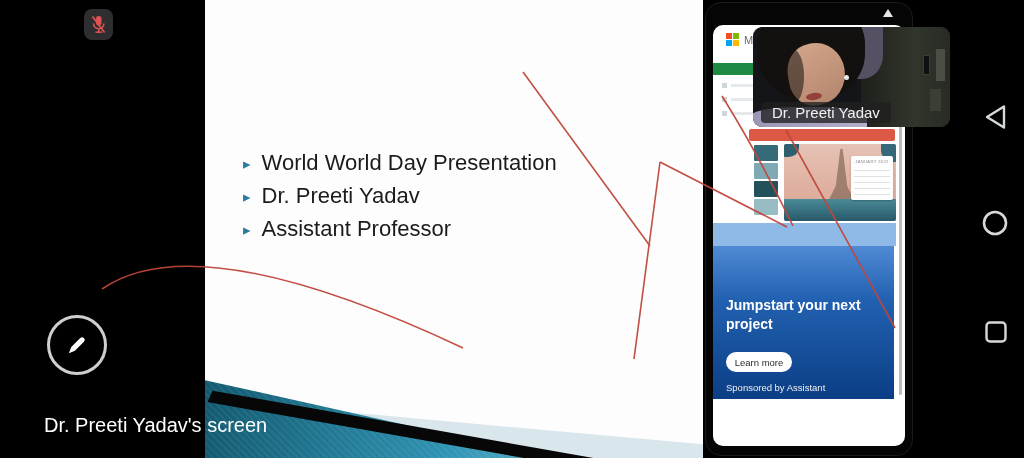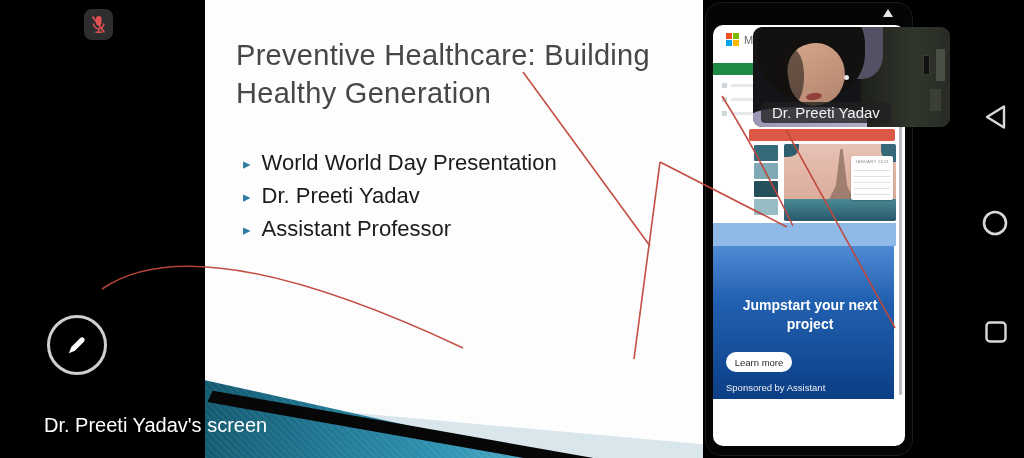--- a/index.html
+++ b/index.html
@@ -39,21 +39,21 @@
   .eiffel{position:absolute;left:34%;top:6%;width:34%;height:84%;background:#8a6e5f;opacity:.75;clip-path:polygon(48% 0,54% 0,66% 58%,100% 100%,0 100%,36% 58%);}
   .pv-strip{position:absolute;left:0;bottom:0;width:100%;height:22px;background:linear-gradient(#4b8b96,#28586a);}
   .pv-blob1{position:absolute;left:0;top:0;width:15px;height:13px;background:#2d5f6e;border-radius:0 0 70% 0;}
   .pv-blob2{position:absolute;right:0;top:0;width:15px;height:18px;background:#35697a;border-radius:0 0 0 70%;}
   .cal{position:absolute;left:67px;top:12px;width:42px;height:44px;background:#fdfdfd;border-radius:2px;box-shadow:0 1px 2px rgba(0,0,0,.25);padding:3px 3px 0 3px;}
   .cal-h{font-size:4px;letter-spacing:.4px;color:#8a8a8a;text-align:center;}
   .cal-g{margin-top:3px;height:28px;background:repeating-linear-gradient(#fff 0 3px,#d9d9d9 3px 4px,#fff 4px 6px);opacity:.8;}
   .blue-band{position:absolute;left:0;top:198px;width:183px;height:23px;background:#8fb9e6;}
   .blue-panel{position:absolute;left:0;top:221px;width:181px;height:153px;background:linear-gradient(180deg,#4f8ad4 0%,#2261b1 35%,#0b3e85 100%);}
   .ad-head{position:absolute;left:13px;top:50px;font-size:14px;font-weight:bold;color:#fff;line-height:1.35;}
-  .ad-head span{display:block;text-align:center;}
+  .ad-head span{display:block;}
   .learn-btn{position:absolute;left:13px;top:106px;width:66px;height:20px;background:#fff;border:none;border-radius:10px;font-size:9.5px;color:#2b2b2b;font-family:"Liberation Sans",sans-serif;}
   .sponsor{position:absolute;left:13px;top:136px;font-size:9.5px;color:#f0f0f0;}
   .dark-sec{position:absolute;left:0;top:374px;width:192px;height:47px;background:#121419;}
   .upsell-txt{position:absolute;left:25px;top:12px;font-size:9.5px;color:#e9e9e9;}
   .upsell-link{position:absolute;left:25px;top:27px;font-size:9.5px;color:#3f6fa3;}
   .diamond{position:absolute;left:8px;top:11px;}
   .p-scroll{position:absolute;right:3px;top:40px;width:3px;height:330px;background:#b9bdc1;border-radius:2px;}
   .p-status-tri{position:absolute;right:19px;top:6px;width:0;height:0;border-left:5px solid transparent;border-right:5px solid transparent;border-bottom:8px solid #e8e8e8;}
   
   .annot{position:absolute;left:0;top:0;z-index:50;pointer-events:none;}
@@ -89,21 +89,20 @@
     <svg width="19" height="21" viewBox="0 0 19 21">
       <rect x="7" y="2" width="5.5" height="9.5" rx="2.7" fill="#e05252"></rect>
       <path d="M4.5 9.5 a5.2 5.2 0 0 0 10.4 0" fill="none" stroke="#e05252" stroke-width="1.5"></path>
       <line x1="9.7" y1="15" x2="9.7" y2="18" stroke="#e05252" stroke-width="1.5"></line>
       <line x1="6.5" y1="18.2" x2="13" y2="18.2" stroke="#e05252" stroke-width="1.5"></line>
       <line x1="3.5" y1="2.5" x2="15.5" y2="18.5" stroke="#e05252" stroke-width="1.7"></line>
     </svg>
   </div>
 
   <div class="slide">
-    <div class="slide-title">Preventive Healthcare: Building Healthy Generation</div>
     <ul class="bullets">
       <li>
           <span class="tri">▸</span>
           <span>World World Day Presentation</span>
         </li>
       <li>
           <span class="tri">▸</span>
           <span>Dr. Preeti Yadav</span>
         </li>
       <li>

